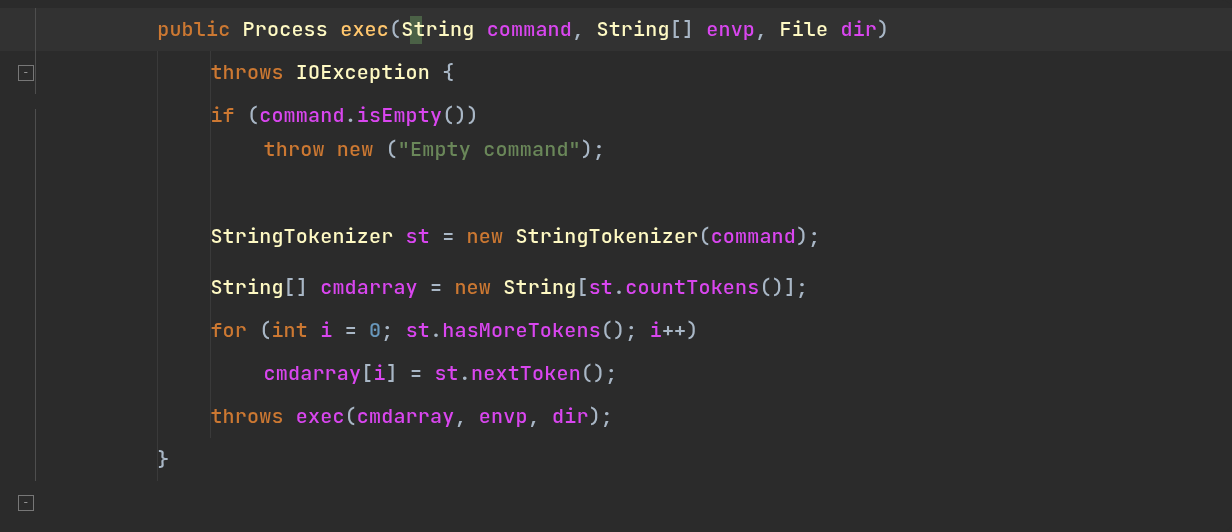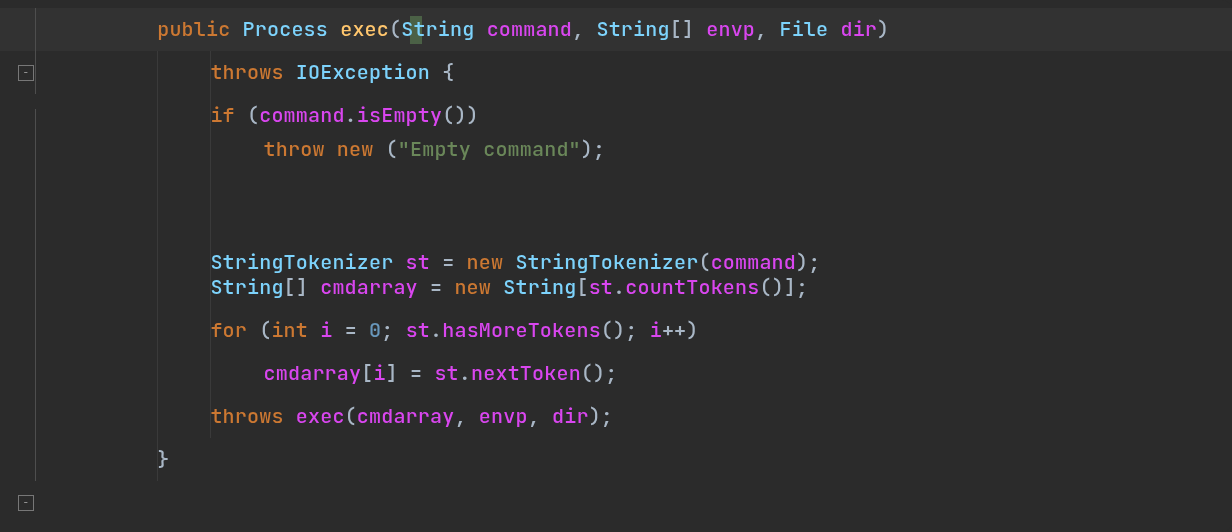--- a/index.html
+++ b/index.html
@@ -79,21 +79,21 @@
   .caret-highlight {
     position: absolute;
     width: 12px;
     height: 28px;
     background: #4b6146;
     top: 8px;
   }
   .pad { display:inline-block; }
 
   .kw     { color: #cc7832; }
-  .type   { color: #7dd3fc; }
+  .type   { color: #fef9c3; }
   .mname  { color: #ffc66d; }
   .ident  { color: #d946ef; }
   .punct  { color: #a9b7c6; }
   .num    { color: #6897bb; }
   .str    { color: #6a8759; }
 </style>
 </head>
 <body>
 
 <div class="editor">
@@ -107,21 +107,21 @@
   <div class="code-area" id="code-area">
       <div class="current-line-bg" style="top: 8px;"></div>
       <div class="indent-ruler" style="left: 109.2px; top: 51px; height: 430px;"></div>
       <div class="indent-ruler" style="left: 162.4px; top: 51px; height: 387px;"></div>
       <div class="caret-highlight" style="top: 16px; left: 361.9px;"></div>
       <div class="line" style="top: 8px;"><span class="pad" style="width: 109.2px;"></span><span class="kw">public </span><span class="type">Process </span><span class="mname">exec</span><span class="punct">(</span><span class="type">String </span><span class="ident">command</span><span class="punct">, </span><span class="type">String</span><span class="punct">[] </span><span class="ident">envp</span><span class="punct">, </span><span class="type">File </span><span class="ident">dir</span><span class="punct">)</span></div>
       <div class="line" style="top: 51px;"><span class="pad" style="width: 162.4px;"></span><span class="kw">throws </span><span class="type">IOException </span><span class="punct">{</span></div>
       <div class="line" style="top: 94px;"><span class="pad" style="width: 162.4px;"></span><span class="kw">if </span><span class="punct">(</span><span class="ident">command</span><span class="punct">.</span><span class="ident">isEmpty</span><span class="punct">())</span></div>
       <div class="line" style="top: 128px;"><span class="pad" style="width: 215.6px;"></span><span class="kw">throw new </span><span class="punct">(</span><span class="str">"Empty command"</span><span class="punct">);</span></div>
       <div class="line" style="top: 180px;"><span class="pad" style="width: 56px;"></span></div>
-      <div class="line" style="top: 241px; text-align: center;"><span class="pad" style="width: 162.4px;"></span><span class="type">StringTokenizer </span><span class="ident">st </span><span class="punct">= </span><span class="kw">new </span><span class="type">StringTokenizer</span><span class="punct">(</span><span class="ident">command</span><span class="punct">);</span></div>
+      <div class="line" style="top: 215px; text-align: center;"><span class="pad" style="width: 162.4px;"></span><span class="type">StringTokenizer </span><span class="ident">st </span><span class="punct">= </span><span class="kw">new </span><span class="type">StringTokenizer</span><span class="punct">(</span><span class="ident">command</span><span class="punct">);</span></div>
       <div class="line" style="top: 266px;"><span class="pad" style="width: 162.4px;"></span><span class="type">String</span><span class="punct">[] </span><span class="ident">cmdarray </span><span class="punct">= </span><span class="kw">new </span><span class="type">String</span><span class="punct">[</span><span class="ident">st</span><span class="punct">.</span><span class="ident">countTokens</span><span class="punct">()];</span></div>
       <div class="line" style="top: 309px;"><span class="pad" style="width: 162.4px;"></span><span class="kw">for </span><span class="punct">(</span><span class="kw">int </span><span class="ident">i </span><span class="punct">= </span><span class="num">0</span><span class="punct">; </span><span class="ident">st</span><span class="punct">.</span><span class="ident">hasMoreTokens</span><span class="punct">(); </span><span class="ident">i</span><span class="punct">++)</span></div>
       <div class="line" style="top: 352px;"><span class="pad" style="width: 215.6px;"></span><span class="ident">cmdarray</span><span class="punct">[</span><span class="ident">i</span><span class="punct">] = </span><span class="ident">st</span><span class="punct">.</span><span class="ident">nextToken</span><span class="punct">();</span></div>
       <div class="line" style="top: 395px;"><span class="pad" style="width: 162.4px;"></span><span class="kw">throws </span><span class="ident">exec</span><span class="punct">(</span><span class="ident">cmdarray</span><span class="punct">, </span><span class="ident">envp</span><span class="punct">, </span><span class="ident">dir</span><span class="punct">);</span></div>
       <div class="line" style="top: 438px;"><span class="pad" style="width: 109.2px;"></span><span class="punct">}</span></div>
       <div class="line" style="top: 481px;"><span class="pad" style="width: 56px;"></span></div>
     </div>
 </div>
 
 </body></html>

